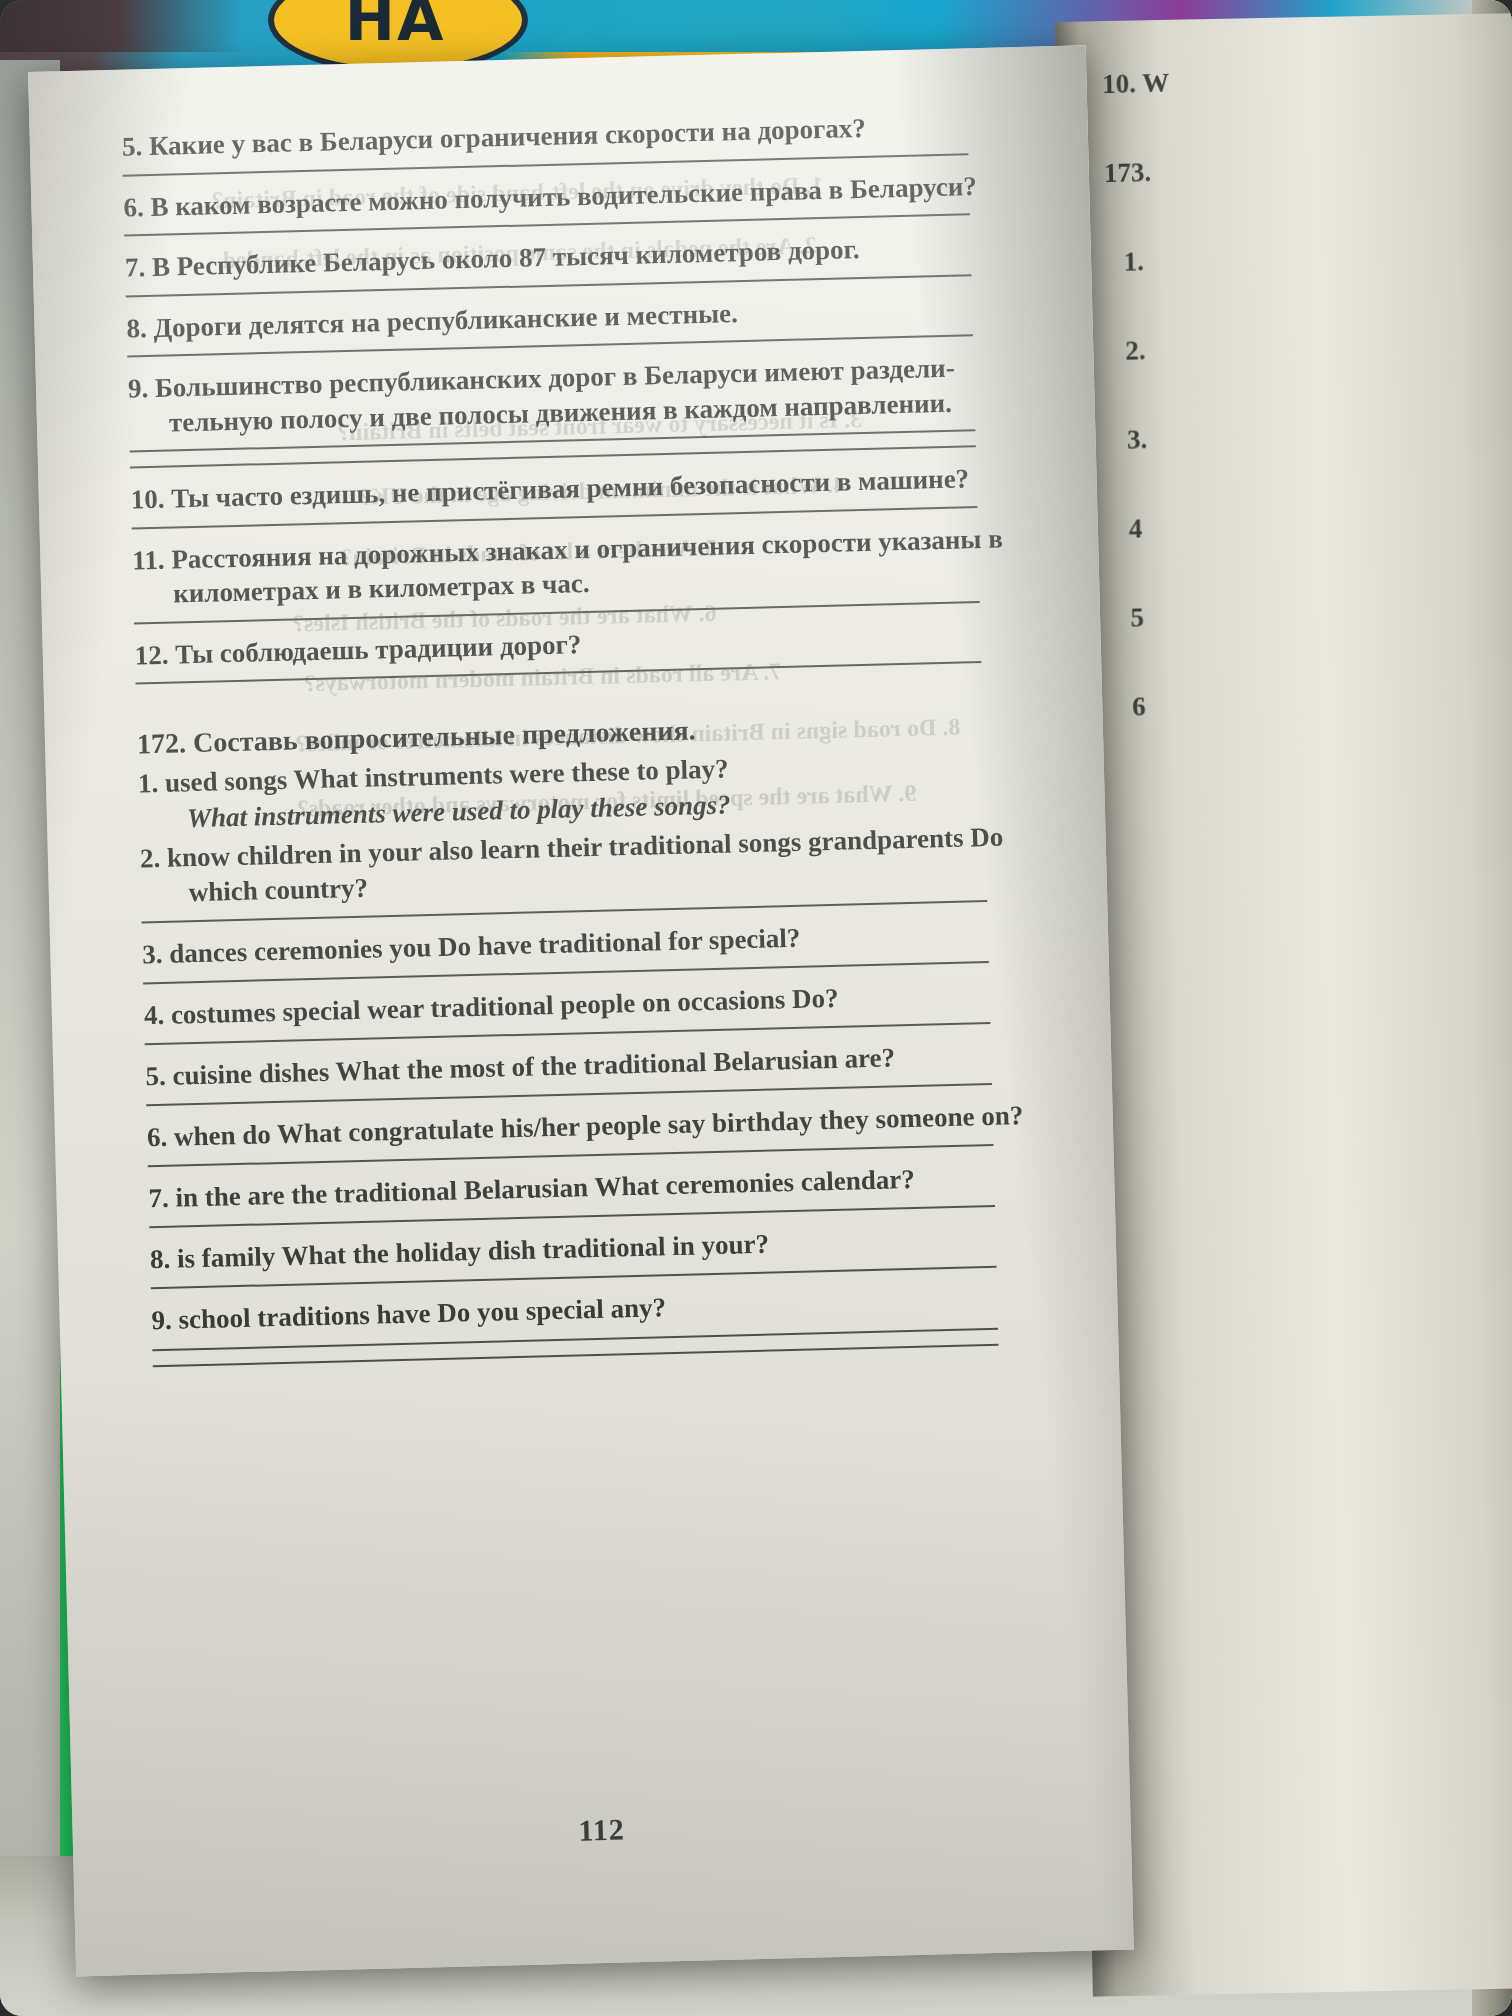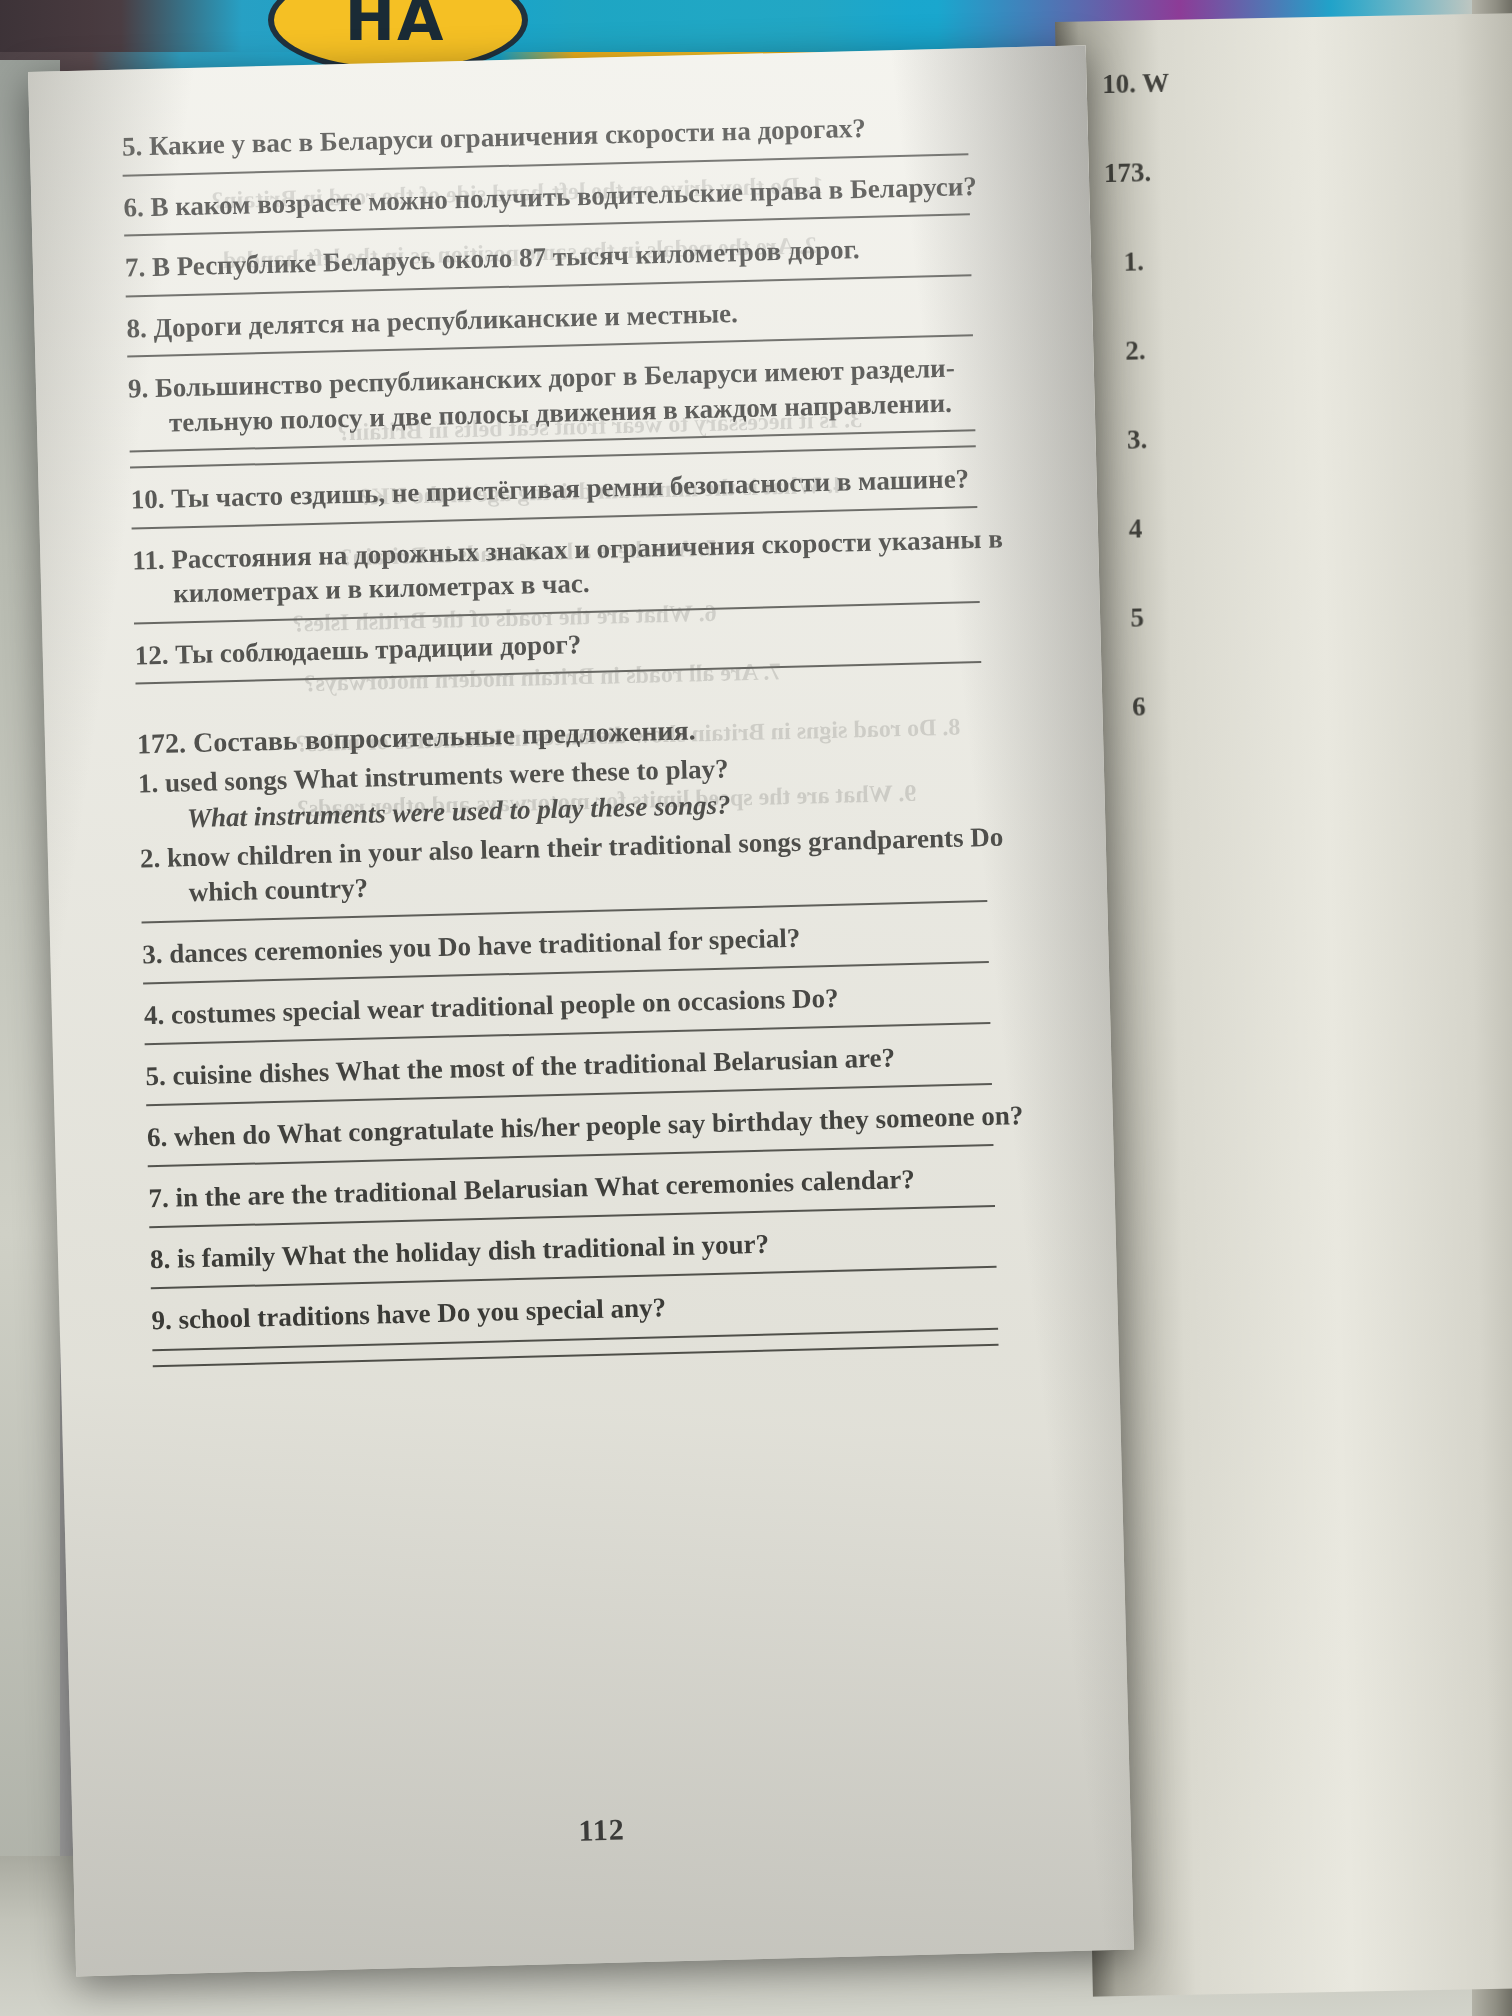--- a/index.html
+++ b/index.html
@@ -11,22 +11,23 @@
     width: 1512px;
     height: 2016px;
     overflow: hidden;
     font-family: "Liberation Serif", serif;
   }
 
   
   .photo {
     position: absolute;
     inset: 0;
-    background: #a3a3a3;
+    background: #22c55e;
     overflow: hidden;
+    border-radius: 22px;
   }
   .desk-top {
     position: absolute;
     left: 0; top: 0; width: 1512px; height: 120px;
     background: linear-gradient(90deg,#4d4246 0%, #5a4a4e 6%, #2f9fc0 12%, #1fa8cf 22%, #16a6cd 33%, #f0b21c 38%, #f6c32a 47%, #eeb01a 54%, #17a7ce 60%, #14a4cb 72%, #9b3fa0 80%, #b24aa8 84%, #1fa5cb 90%, #bdbdb5 97%);
   }
   .desk-top2 {
     position: absolute;
     left: 0; top: 0; width: 1512px; height: 52px;
     background: linear-gradient(90deg,#3c3237 0%, #4a3b40 8%, #27a0c4 16%, #13a5cc 40%, #1aa7ce 62%, #8e3a96 78%, #1ea4ca 88%, #c9c9c1 98%);

